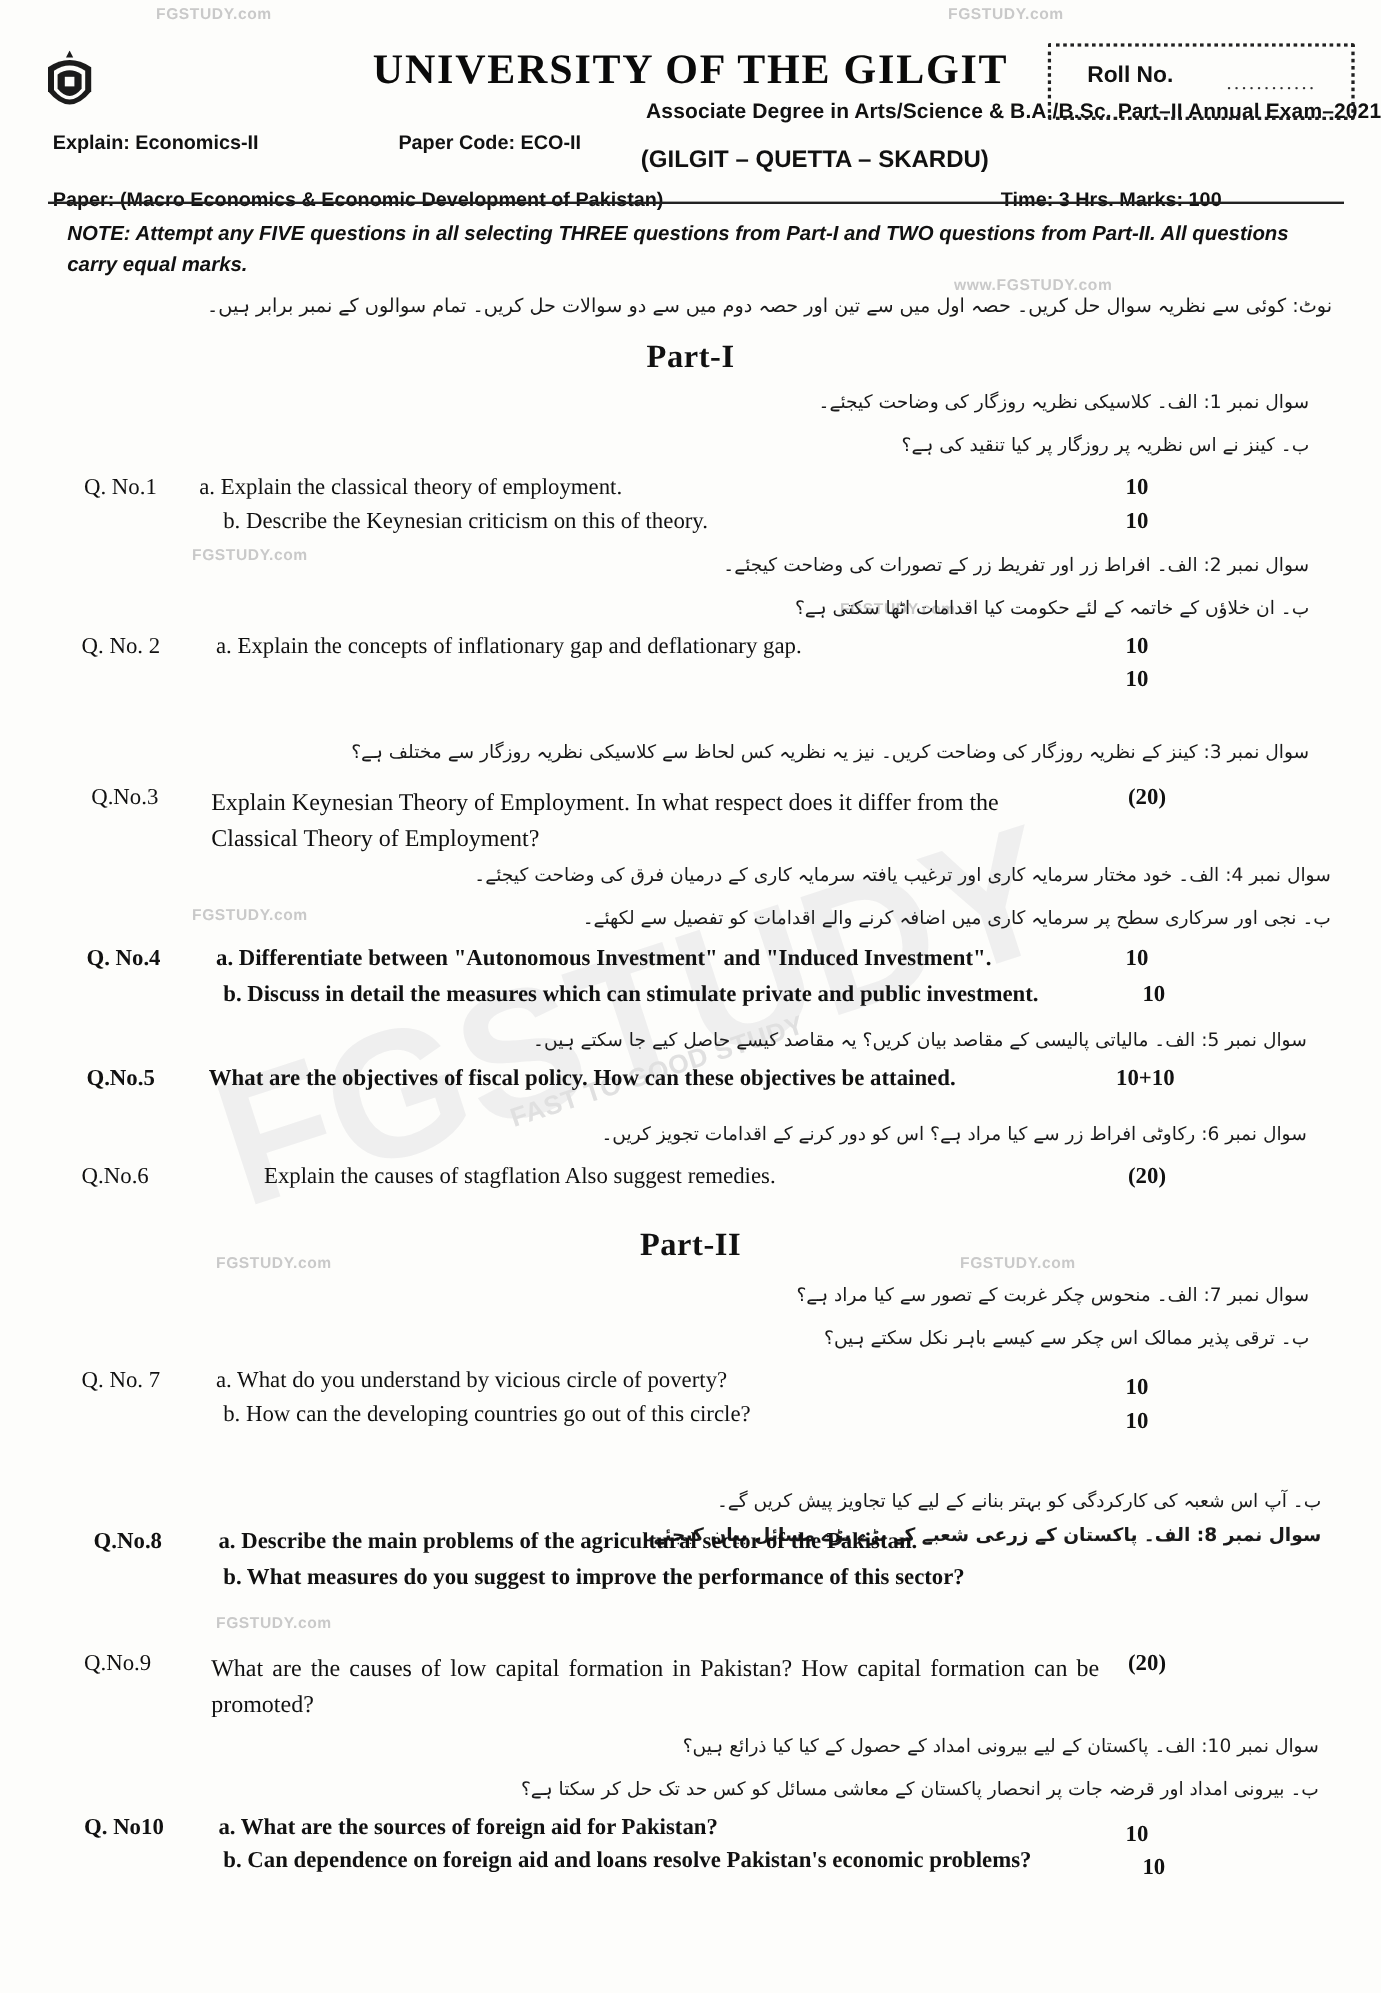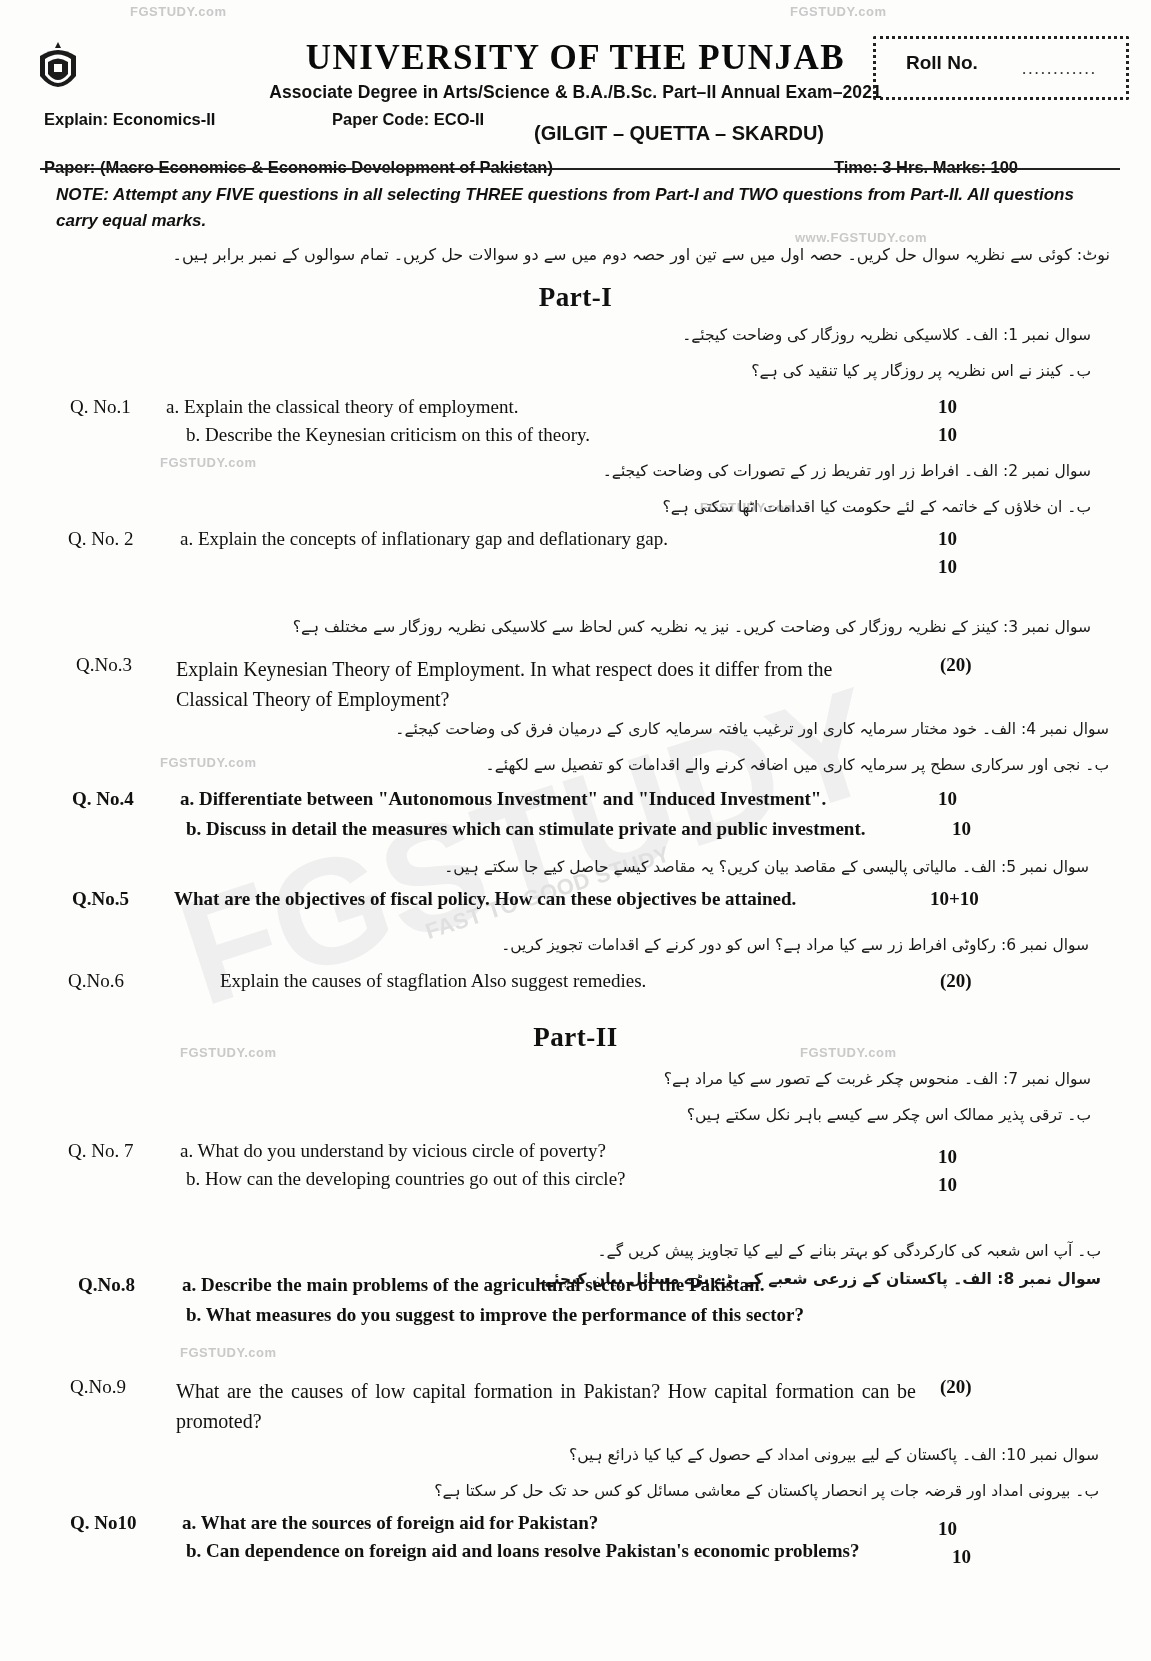--- a/index.html
+++ b/index.html
@@ -65,21 +65,21 @@
     font-weight: bold;
     font-size: 35px;
     letter-spacing: 1.5px;
     color: #0a0a0a;
   }
   .degree-line {
     position: absolute;
     left: 0;
     top: 82px;
     width: 100%;
-    text-align: center;
+    text-align: right;
     font-family: "Liberation Sans", sans-serif;
     font-weight: bold;
     font-size: 17.5px;
     color: #111;
     letter-spacing: 0.1px;
   }
 
   .rollbox {
     position: absolute;
     right: 22px;
@@ -214,21 +214,21 @@
   <div class="crest">
     <svg width="48" height="58" viewBox="0 0 48 58">
       <path d="M6 14 Q24 2 42 14 L42 34 Q24 56 6 34 Z" fill="#1b1b1b"></path>
       <path d="M11 17 Q24 8 37 17 L37 33 Q24 49 11 33 Z" fill="#fdfdfb"></path>
       <path d="M14 20 Q24 13 34 20 L34 32 Q24 44 14 32 Z" fill="#1b1b1b"></path>
       <rect x="20" y="22" width="8" height="8" fill="#fdfdfb"></rect>
       <path d="M24 0 L27 6 L21 6 Z" fill="#1b1b1b"></path>
     </svg>
   </div>
 
-  <div class="univ-title">UNIVERSITY OF THE PUNJAB</div>
+  <div class="univ-title">UNIVERSITY OF THE GILGIT</div>
   <div class="degree-line">Associate Degree in Arts/Science &amp; B.A./B.Sc. Part–II Annual Exam–2021</div>
 
   <div class="rollbox">
     <span class="rolltext">Roll No.</span>
     <span class="dots">............</span>
   </div>
 
   <div class="meta">
     <div class="row1">
       <span class="subject">Explain: Economics-II</span>

